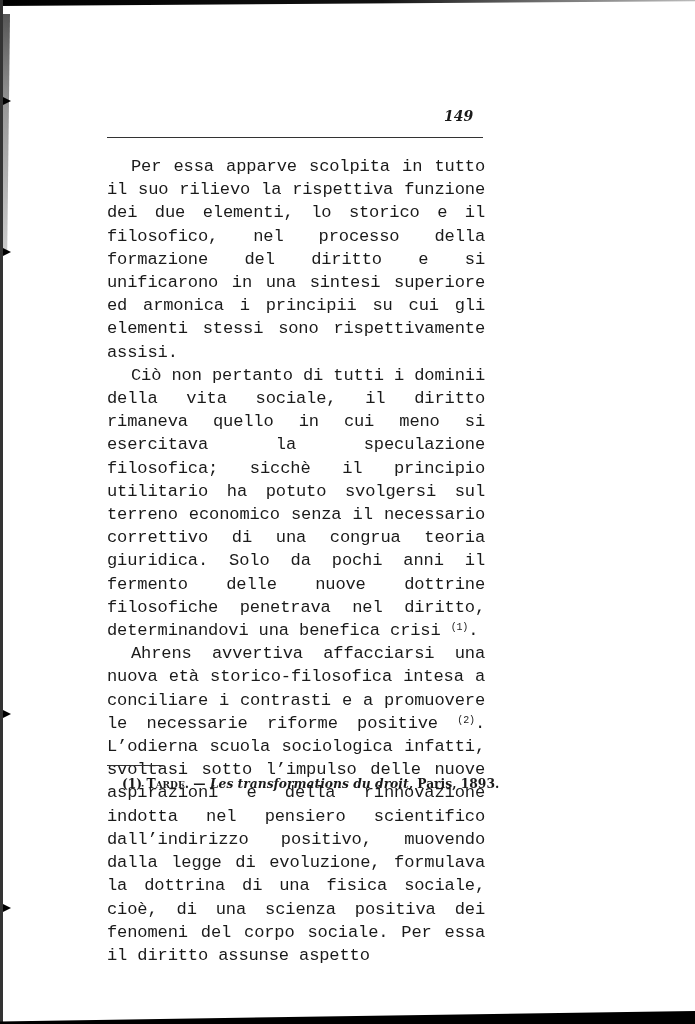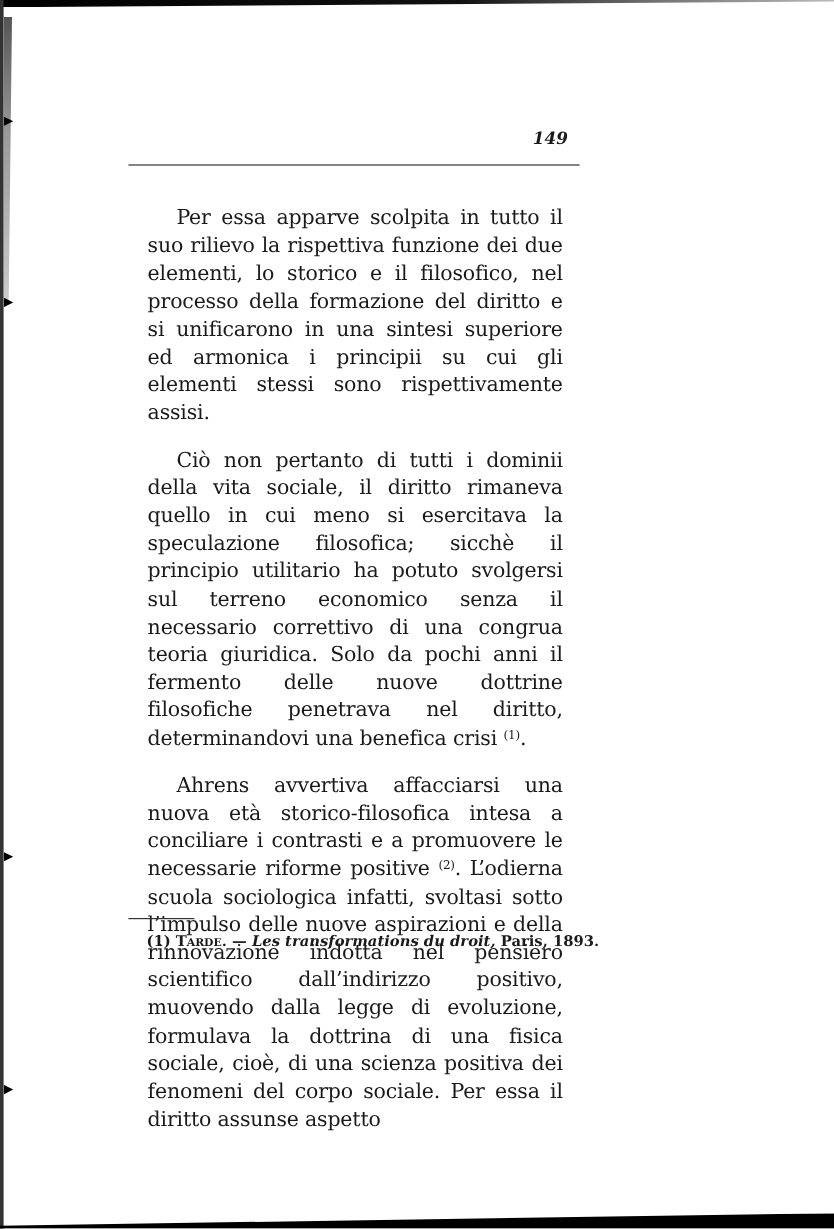--- a/index.html
+++ b/index.html
@@ -37,21 +37,21 @@
     }
     .header-rule {
       position: absolute; left: 107px; top: 137px; width: 376px; height: 0;
       border-top: 1.5px solid #333;
     }
     .body-text {
       position: absolute; left: 107px; top: 155px; width: 378px;
       font-size: 17.1px; line-height: 23.2px;
       text-align: justify; letter-spacing: -0.15px;
     }
-    .body-text p { margin: 16px; text-indent: 24px; }
+    .body-text p { margin: 0; text-indent: 24px; font-family: Liberation Mono, monospace; }
     sup { font-size: 10px; vertical-align: 5px; line-height: 0; }
     .footnote-rule {
       position: absolute; left: 107px; top: 765px; width: 55px; height: 0;
       border-top: 1px solid #333;
     }
     .footnotes {
       position: absolute; left: 122px; top: 776px; width: 370px;
       font-size: 12.3px; line-height: 16px;
     }
     .fn { white-space: nowrap; font-weight: bold; }

